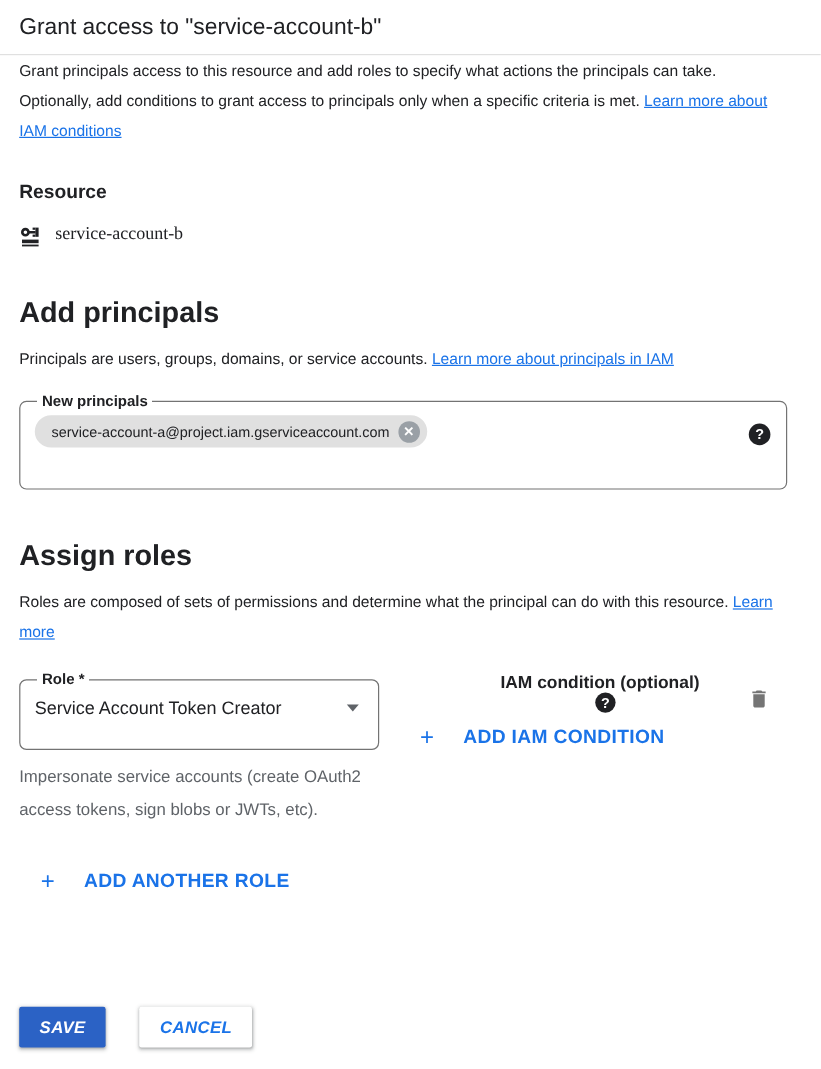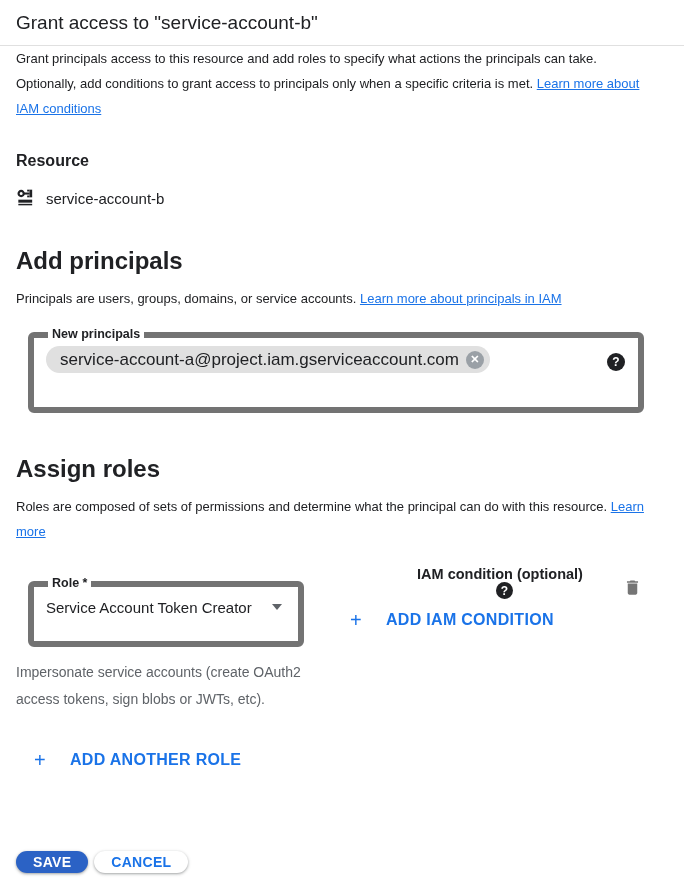--- a/index.html
+++ b/index.html
@@ -21,37 +21,37 @@
     margin: 0; font-size: 19px; font-weight: 400; color: #202124; line-height: 22px;
   }
   
   .dialog-body { padding: 0 28px 0 16px; }
   p.para { font-size: 13px; line-height: 25px; margin: 0; color: #202124; }
   .intro { margin-top: 36px; }
   a.link { color: #1a73e8; text-decoration: underline; cursor: pointer; }
   h2.h-small { font-size: 16px; font-weight: 700; margin: 30px 0 0 0; line-height: 20px; }
   h2.h-large { font-size: 24px; font-weight: 700; margin: 42px 0 0 0; line-height: 24px; }
   
-  .resource-row { display: flex; align-items: flex-end; margin-top: 16px; }
+  .resource-row { display: flex; align-items: flex-start; margin-top: 16px; font-family: Liberation Serif, serif; }
   .resource-row svg { display: block; }
   .resource-name { font-size: 15px; margin-left: 10px; }
   
   fieldset {
-    border: 6px solid #737373; border-radius: 6px; margin: 12px; padding: 0 12px 10px 12px;
+    border: 1px solid #737373; border-radius: 6px; margin: 0; padding: 0 12px 10px 12px;
   }
   legend {
     font-size: 12.5px; font-weight: 700; color: #202124; padding: 0 4px; margin-left: 2px; line-height: 15px;
   }
   .principals-fieldset { margin-top: 16px; min-height: 74px; position: relative; }
   .principals-inner { display: flex; align-items: flex-start; padding: 4px 0 24px 0; }
   .chip {
     display: inline-flex; align-items: center; background: #e0e0e0;
     border-radius: 14px; height: 27px; padding: 0 6px 0 14px; max-width: 560px; cursor: default;
   }
-  .chip-label { font-size: 17px; color: #202124; white-space: nowrap; }
+  .chip-label { font-size: 12px; color: #202124; white-space: nowrap; }
   .chip-remove {
     width: 18px; height: 18px; margin-left: 7px; border-radius: 50%;
     background: #9aa0a6; color: #ffffff; font-size: 11px; font-weight: 700;
     display: inline-flex; align-items: center; justify-content: center; cursor: pointer;
   }
   .chip-remove::before { content: "✕"; }
   .help-icon {
     width: 18px; height: 18px; border-radius: 50%; background: #202124; color: #fff;
     font-size: 12px; font-weight: 700; display: inline-flex; align-items: center; justify-content: center;
     cursor: pointer; flex: 0 0 auto;
@@ -83,26 +83,27 @@
   .plus-icon { font-size: 20px; font-weight: 500; line-height: 16px; margin-right: 9px; }
   .plus-icon::before { content: "+"; }
   .cond-add-btn { margin: 12px 0 0 6px; }
   .delete-btn {
     position: absolute; right: 14px; top: 14px; background: none; border: none; padding: 0; cursor: pointer;
   }
   .add-role-btn { margin: 38px 0 0 18px; }
   
   .dialog-footer { position: absolute; left: 16px; bottom: 18px; display: flex; align-items: center; }
   .btn {
-    height: 22px; border-radius: 12px; border: none; cursor: pointer; padding: 0 17px;
+    height: 34px; border-radius: 2px; border: none; cursor: pointer; padding: 0 17px;
     font-family: "Liberation Sans", sans-serif; font-size: 14px; font-weight: 700; letter-spacing: 0.3px;
     box-shadow: 0 1px 2px rgba(60,64,67,.3), 0 1px 3px 1px rgba(60,64,67,.15);
+    font-style: italic;
   }
   .btn-save { background: #2b62c5; color: #ffffff; }
-  .btn-cancel { background: #ffffff; color: #1a73e8; margin-left: 6px; }
+  .btn-cancel { background: #ffffff; color: #1a73e8; margin-left: 28px; }
 </style>
 </head>
 <body>
 
 <header class="dialog-header">
   <h1 class="dialog-title">Grant access to "service-account-b"</h1>
 </header>
 
 <main class="dialog-body">
 

